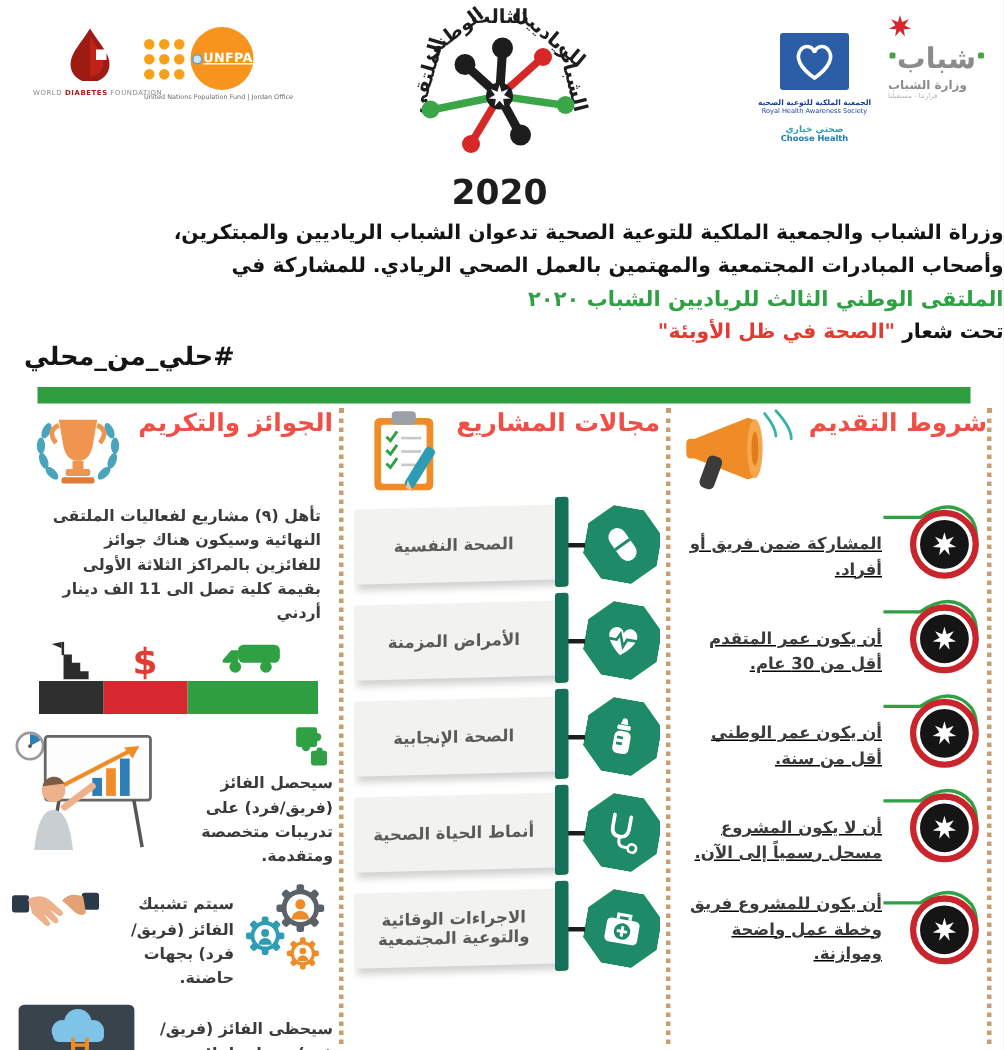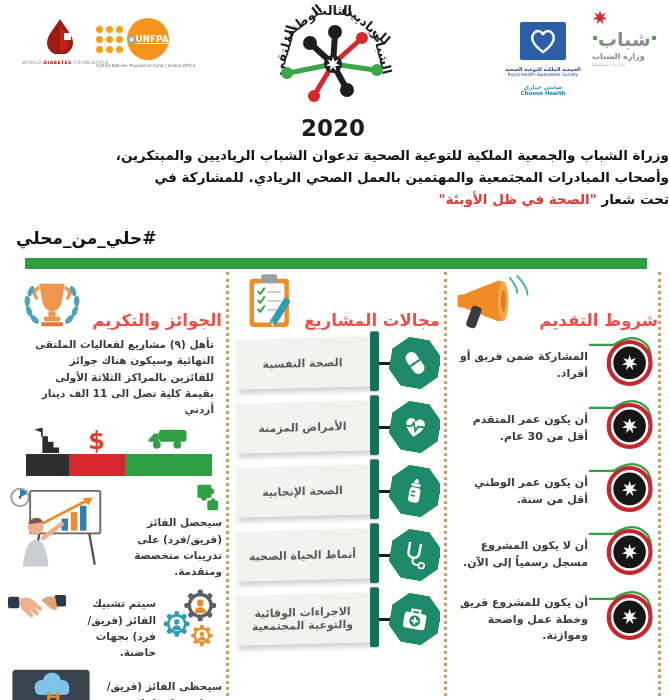--- a/index.html
+++ b/index.html
@@ -33,26 +33,26 @@
   .intro .l{font-size:13.5px;color:#141414;line-height:1.65;}
   .intro .event{font-size:14px;color:#2fa043;line-height:1.6;}
   .intro .slogan-line{font-size:13.5px;color:#141414;line-height:1.6;}
   .intro .slogan{color:#e23b33;}
   .hashtag{position:absolute;left:16px;top:228px;font-size:17px;font-weight:700;color:#141414;direction:rtl;}
   .greenbar{position:absolute;left:25px;right:22px;top:258px;height:11px;background:#2f9e41;}
   
   .cols{position:absolute;top:272px;left:0;right:0;bottom:0;}
   .vdots{position:absolute;top:0;bottom:4px;width:0;border-left:3px dotted #c79f6f;}
   .col{position:absolute;top:0;height:428px;direction:rtl;overflow:hidden;}
-  .col-title{display:flex;align-items:flex-end;gap:8px;min-height:58px;}
+  .col-title{display:flex;align-items:flex-start;gap:8px;min-height:58px;}
   .col-title .t{font-size:16.5px;font-weight:700;color:#ef4f46;white-space:nowrap;}
   
   .c-cond{left:452px;width:206px;}
   .cond-list{display:flex;flex-direction:column;gap:9px;margin-top:4px;}
-  .cond-item{display:flex;align-items:center;}
+  .cond-item{display:flex;align-items:flex-end;text-decoration:underline;}
   .cond-item svg{flex:none;}
   .cond-item .txt{flex:1;font-size:11px;font-weight:700;color:#3b3b3b;line-height:1.5;text-align:right;padding-top:9px;padding-left:2px;}
   
   .c-fields{left:236px;width:204px;}
   .fld-list{display:flex;flex-direction:column;gap:14px;margin-top:8px;}
   .fld-item{display:flex;align-items:center;}
   .octagon{flex:none;width:50px;height:50px;background:#1e8a68;transform:rotate(10deg);
            clip-path:polygon(30% 0,70% 0,100% 30%,100% 70%,70% 100%,30% 100%,0 70%,0 30%);
            display:flex;align-items:center;justify-content:center;}
   .fld-connector{flex:none;width:15px;height:3px;background:#1d1d1d;position:relative;}
@@ -164,20 +164,21 @@
       <polygon fill="#d7282f" points="0,-10 1.82,-3.78 7.82,-6.23 4.09,-0.93 9.75,2.23 3.28,2.62 4.34,9.01 0,4.2 -4.34,9.01 -3.28,2.62 -9.75,2.23 -4.09,-0.93 -7.82,-6.23 -1.82,-3.78"></polygon>
     </svg>
     <div class="mark" data-name="moy-calligraphy-mark"><span class="gd"></span><span>شباب</span><span class="gd"></span></div>
     <div class="name" data-name="moy-name">وزارة الشباب</div>
     <div class="tag" data-name="moy-tagline">قرارتنا - مستقبلنا</div>
   </div>
 
   <div class="intro" data-name="invitation-text">
     <div class="l" data-name="intro-line-1">وزراة الشباب والجمعية الملكية للتوعية الصحية تدعوان الشباب الرياديين والمبتكرين،</div>
     <div class="l" data-name="intro-line-2">وأصحاب المبادرات المجتمعية والمهتمين بالعمل الصحي الريادي. للمشاركة في</div>
+    <div class="event" data-name="event-name-line">الملتقى الوطني الثالث للرياديين الشباب ٢٠٢٠</div>
     <div class="slogan-line" data-name="slogan-line">
       <span data-name="slogan-prefix">تحت شعار</span>
       <span class="slogan" data-name="slogan-text">"الصحة في ظل الأوبئة"</span>
     </div>
   </div>
   <div class="hashtag" data-name="campaign-hashtag">#حلي_من_محلي</div>
   <div class="greenbar" data-name="green-divider-bar"></div>
 
   <div class="cols" data-name="content-columns">
     <div class="vdots" style="left:226px;" data-name="column-separator"></div>

